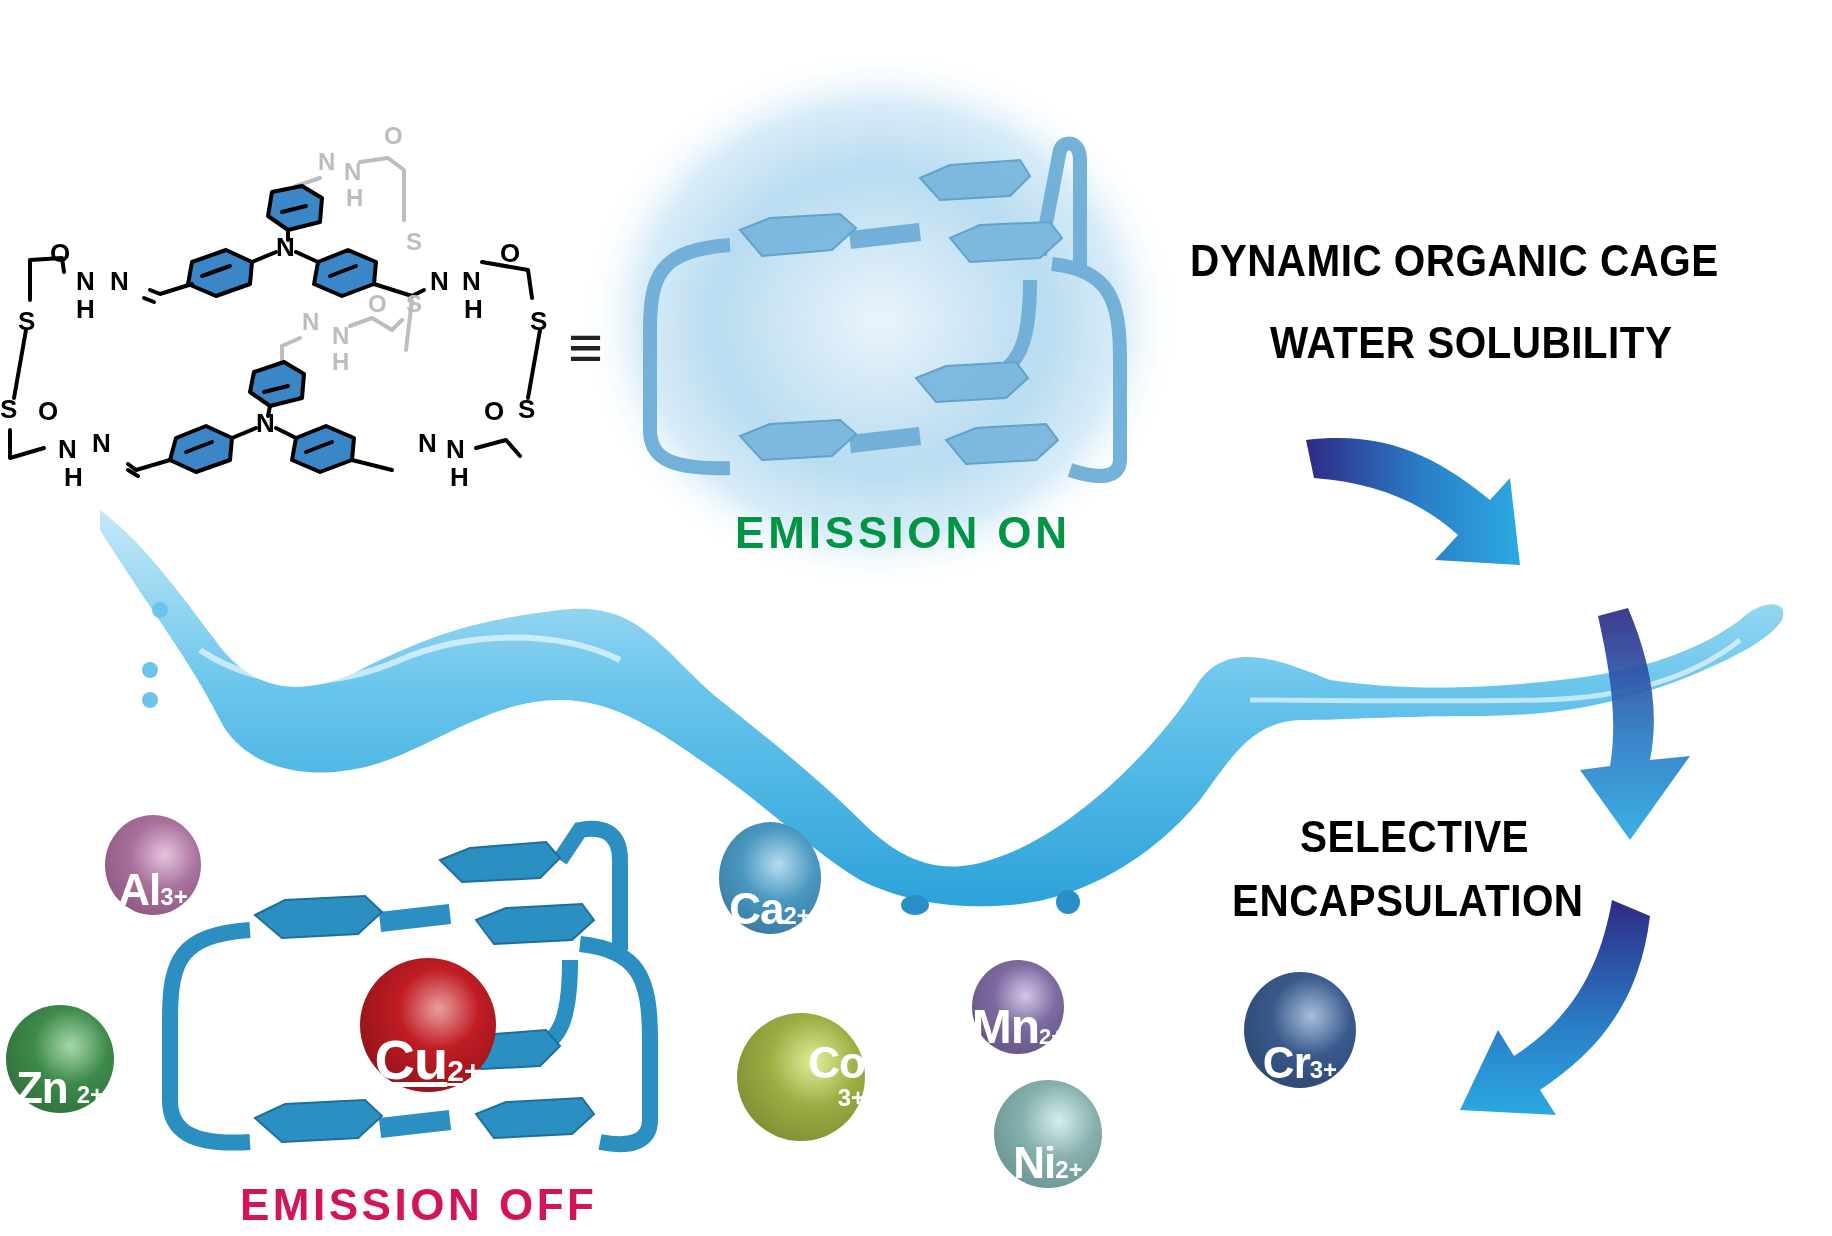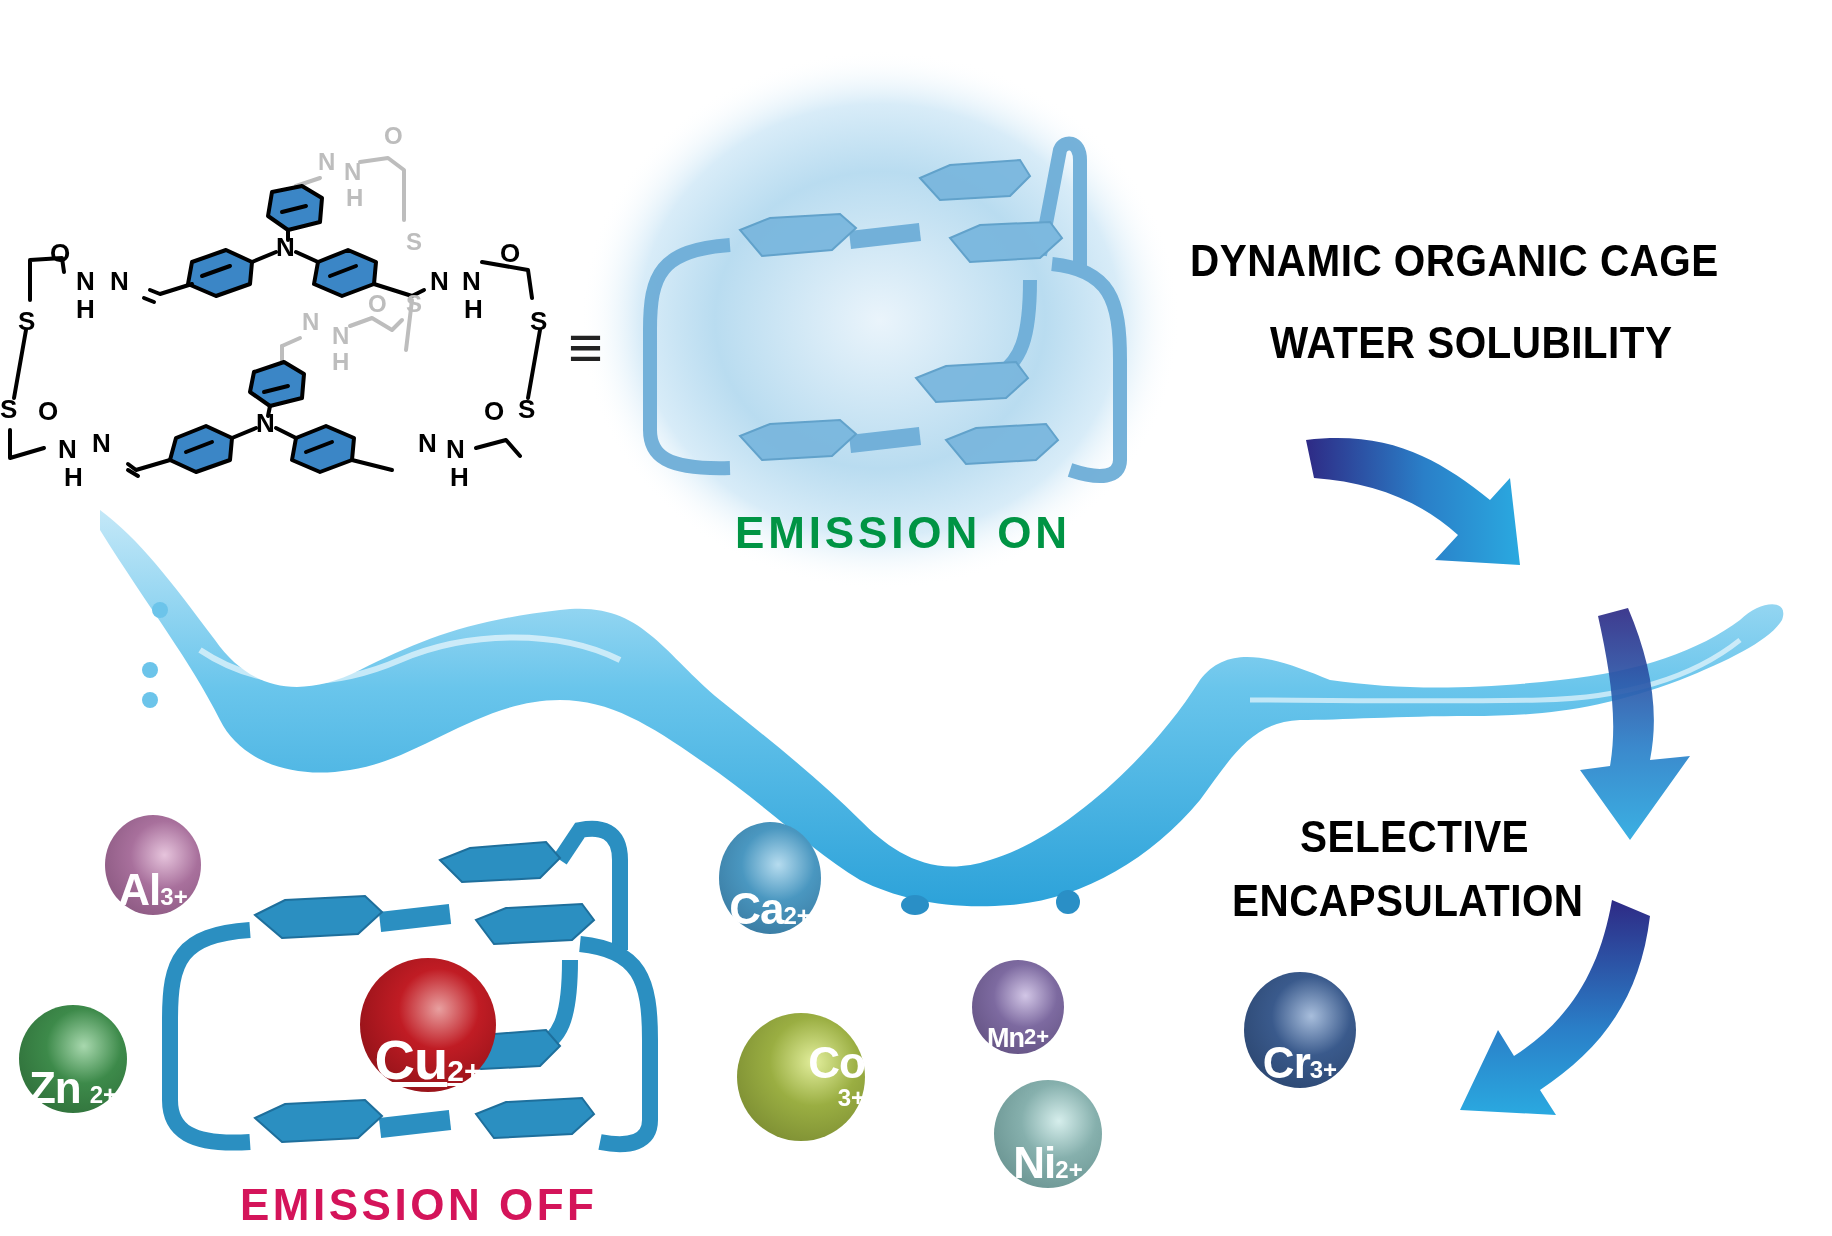--- a/index.html
+++ b/index.html
@@ -195,38 +195,38 @@
 
 <div class="big" style="left:1190px; top:236px;">DYNAMIC ORGANIC CAGE</div>
 <div class="big" style="left:1270px; top:318px;">WATER SOLUBILITY</div>
 <div class="big" style="left:1300px; top:812px;">SELECTIVE</div>
 <div class="big" style="left:1232px; top:876px;">ENCAPSULATION</div>
 
 <div class="ion" style="left:105px; top:815px; width:96px; height:100px; background:radial-gradient(circle at 62% 40%, #e6c4dc 0%, #a8709c 40%, #7f4f76 100%);">
   <span class="sym">Al</span>
     <sup>3+</sup>
 </div>
-<div class="ion" style="left:19px; top:1005px; width:108px; height:108px; background:radial-gradient(circle at 60% 38%, #a8d8ae 0%, #3d8a4a 40%, #2a6534 100%);gap:9px;">
+<div class="ion" style="left:6px; top:1005px; width:108px; height:108px; background:radial-gradient(circle at 60% 38%, #a8d8ae 0%, #3d8a4a 40%, #2a6534 100%);gap:9px;">
   <span class="sym">Zn</span>
     <sup>2+</sup>
 </div>
 <div class="ion" style="left:360px; top:958px; width:136px; height:134px; background:radial-gradient(circle at 58% 38%, #e8a0a0 0%, #c01c24 35%, #7e0e14 100%);text-decoration:underline;">
   <span class="sym" style="font-size:56px;">Cu</span>
     <sup style="font-size:30px;">2+</sup>
 </div>
 <div class="ion" style="left:719px; top:822px; width:102px; height:112px; background:radial-gradient(circle at 58% 38%, #b6dcef 0%, #4a97c0 40%, #336f95 100%);">
   <span class="sym">Ca</span>
     <sup>2+</sup>
 </div>
 <div class="ion" style="left:737px; top:1013px; width:128px; height:128px; background:radial-gradient(circle at 60% 38%, #e2ee9c 0%, #9aae42 40%, #6f7f2c 100%);flex-direction:column;">
   <span class="sym">Co</span>
     <sup>3+</sup>
 </div>
 <div class="ion" style="left:972px; top:960px; width:92px; height:94px; background:radial-gradient(circle at 58% 38%, #d2c6e6 0%, #7d6aa0 40%, #5a4a78 100%);">
-  <span class="sym" style="font-size:27px;">Mn</span>
+  <span class="sym" style="font-size:48px;">Mn</span>
     <sup style="font-size:22px;">2+</sup>
 </div>
 <div class="ion" style="left:994px; top:1080px; width:108px; height:108px; background:radial-gradient(circle at 60% 38%, #d6eeec 0%, #86b0ad 40%, #5e8886 100%);">
   <span class="sym">Ni</span>
     <sup>2+</sup>
 </div>
 <div class="ion" style="left:1244px; top:972px; width:112px; height:116px; background:radial-gradient(circle at 60% 38%, #a8bedc 0%, #3a5a8c 40%, #263f66 100%);">
   <span class="sym">Cr</span>
     <sup>3+</sup>
 </div>

